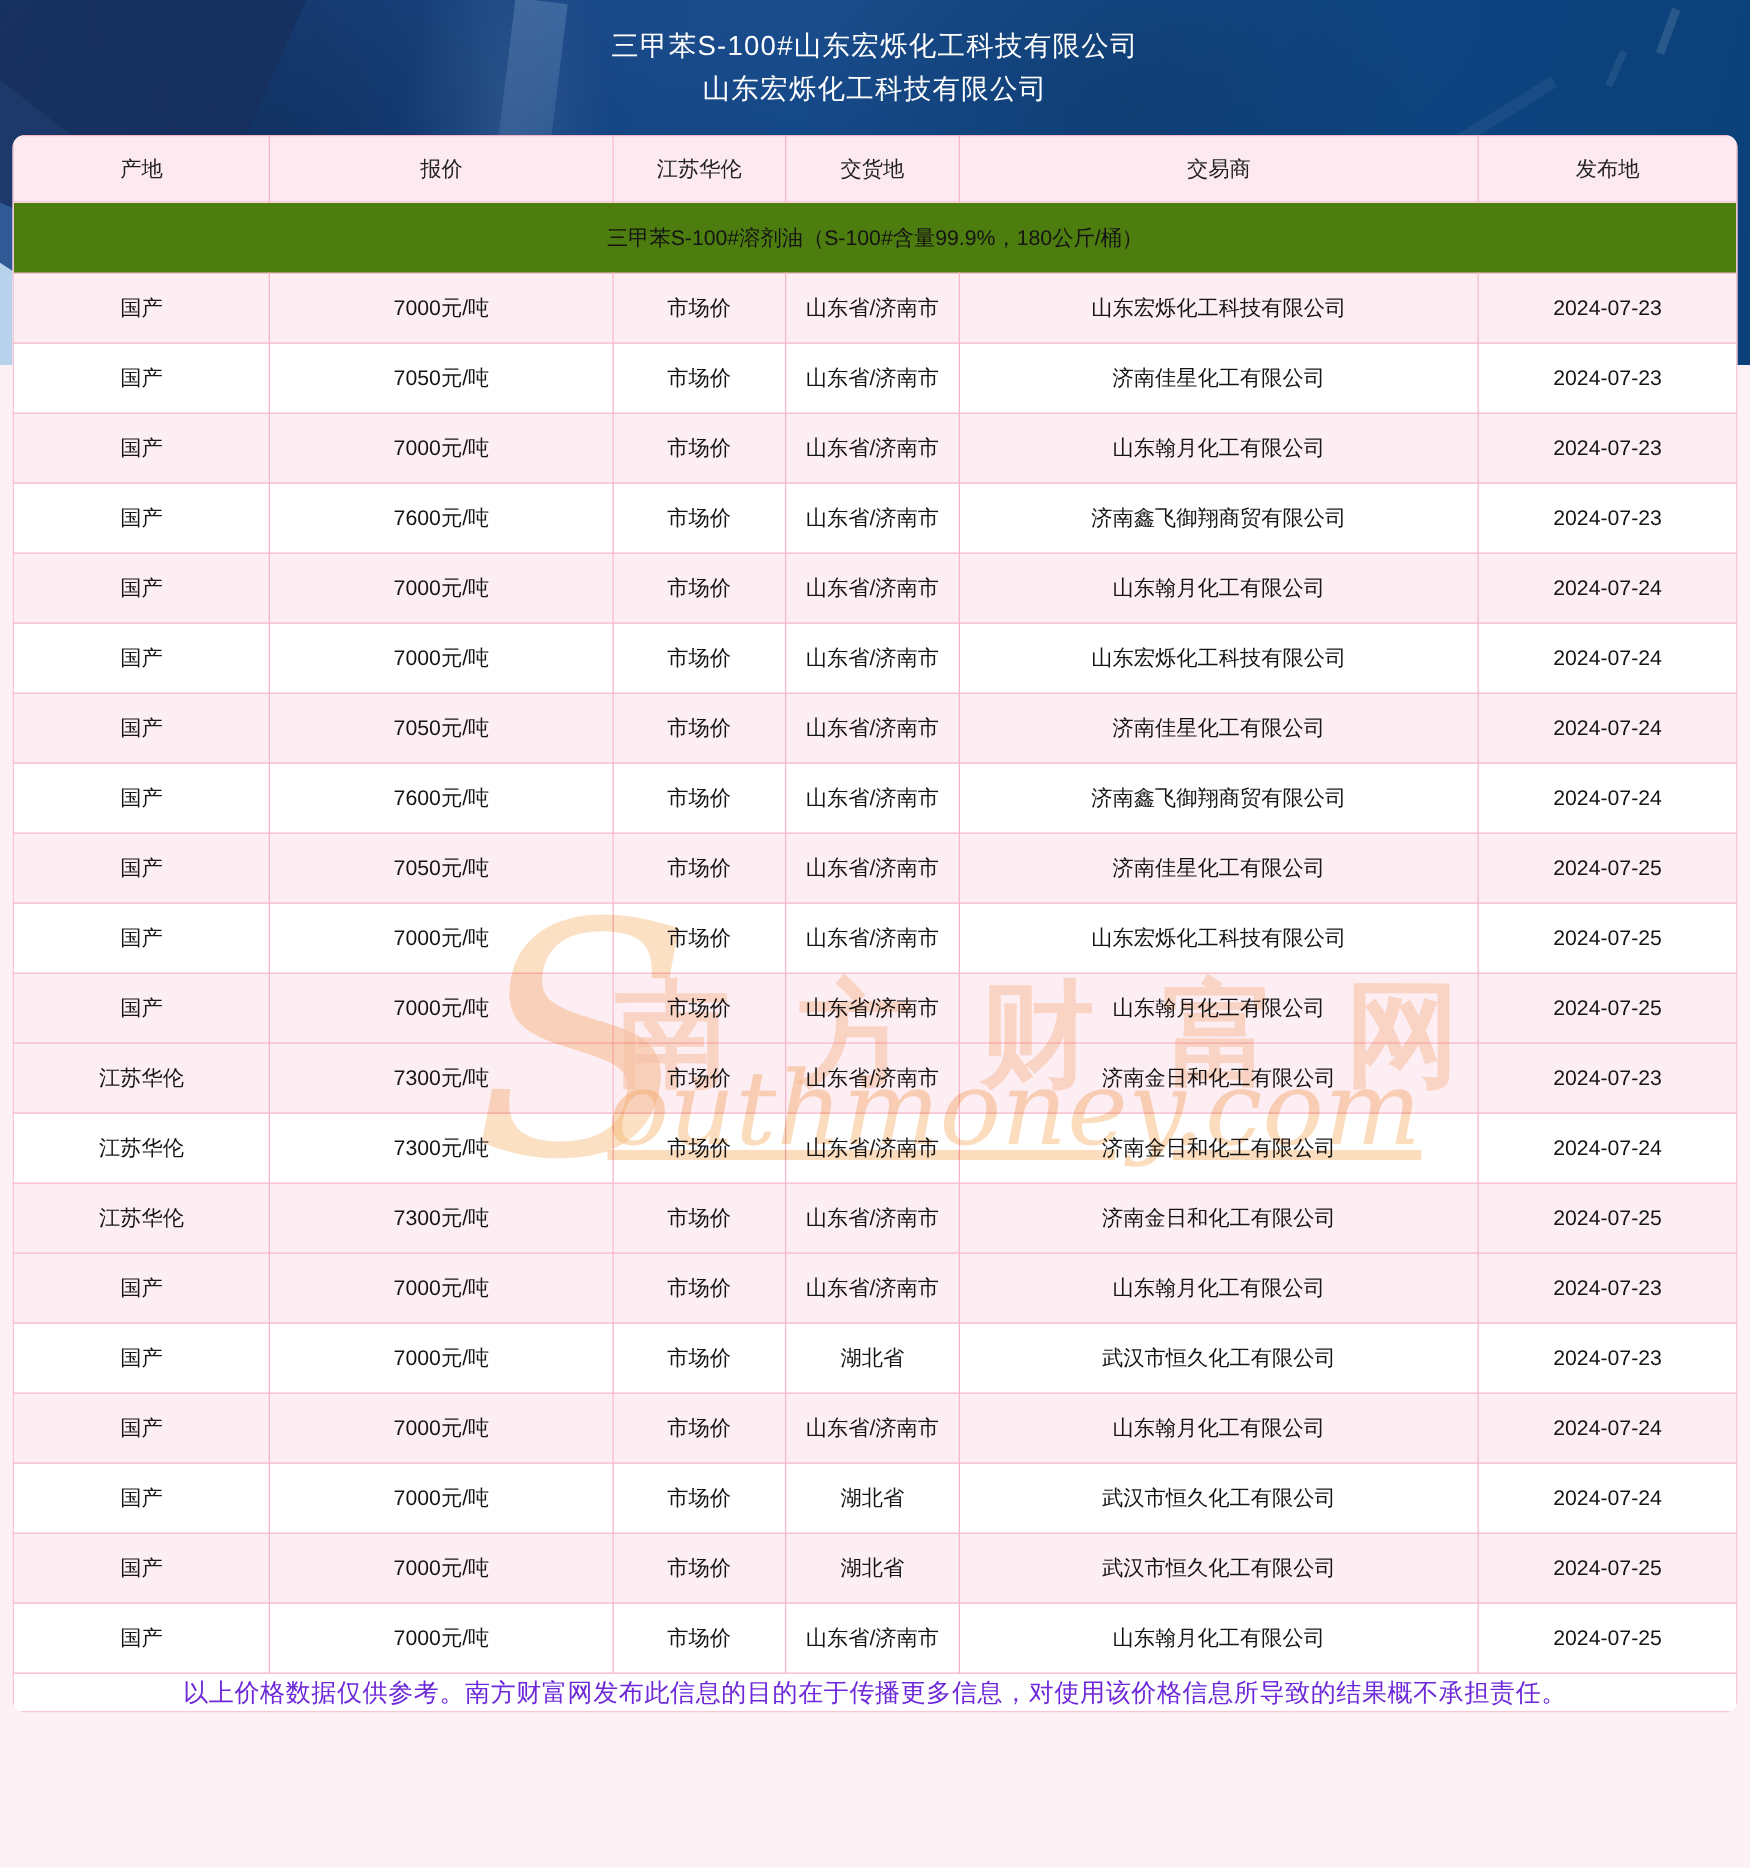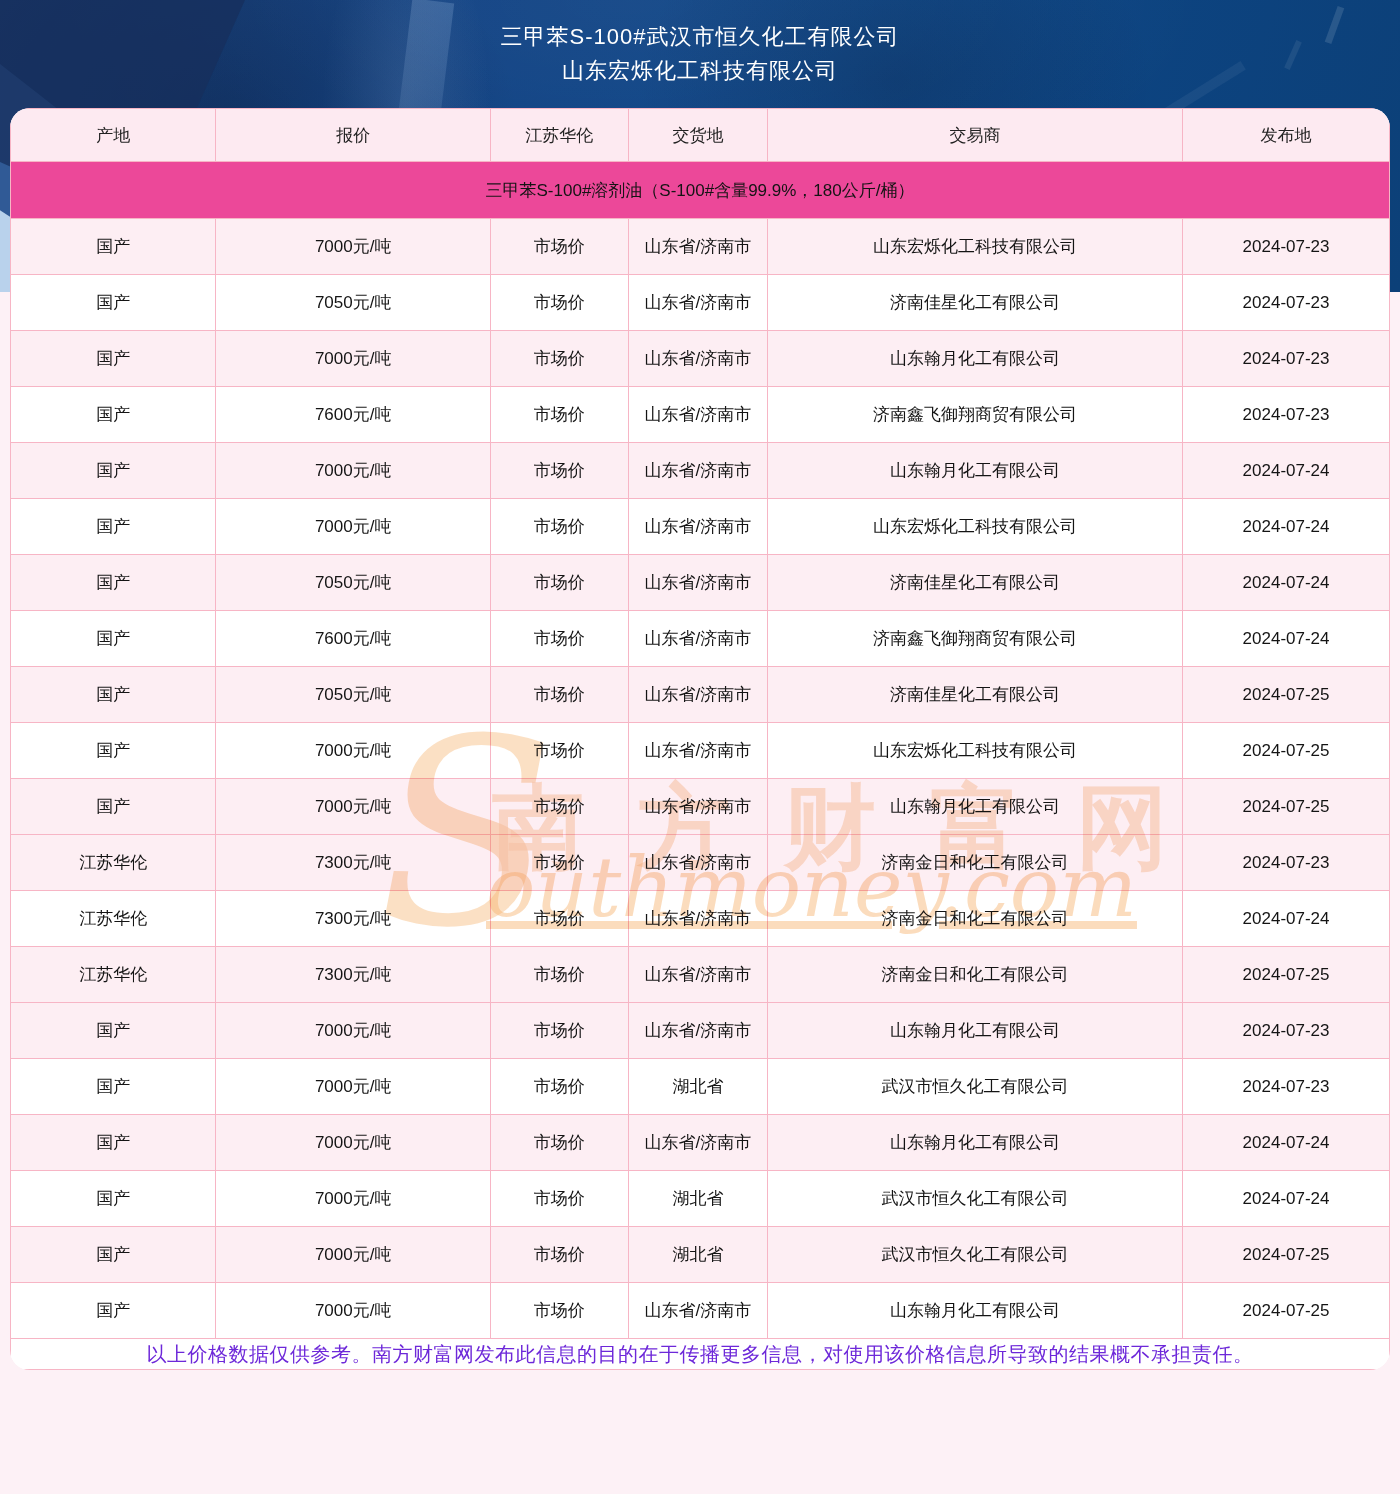--- a/index.html
+++ b/index.html
@@ -34,27 +34,27 @@
   .streak.s3{right:150px;top:84px;width:90px;height:10px;transform:rotate(-32deg);opacity:.45;}
   .streak.s4{left:398px;top:0;width:42px;height:235px;transform:rotate(7deg);
     background:linear-gradient(180deg,rgba(170,200,235,.22),rgba(170,200,235,0));}
   
   .page-title{position:relative;z-index:3;padding-top:21px;text-align:center;color:#ffffff;}
   .page-title .l1{font-size:22px;line-height:32px;letter-spacing:1px;}
   .page-title .l2{font-size:22px;line-height:36px;letter-spacing:1px;}
   
   .table-wrap{
     position:relative;z-index:2;margin:19px 10px 0 10px;
-    border-radius:20px;overflow:hidden;background:#ffffff;
+    border-radius:10px;overflow:hidden;background:#ffffff;
   }
   table{width:100%;border-collapse:collapse;table-layout:fixed;}
   th,td{border:1px solid #f7b5c5;text-align:center;padding:0 4px;
         overflow:hidden;white-space:nowrap;}
   thead th{height:52px;font-weight:normal;font-size:17px;color:#222;background:#fdeaf1;}
-  tr.section-row td{height:56px;background:#ec4899;font-size:17px;color:#141414;}
+  tr.section-row td{height:56px;background:#4d7c0f;font-size:17px;color:#141414;}
   tr.row td{height:55px;font-size:17px;color:#141414;}
   tr.pink td{background:#fdeef3;}
   tr.white td{background:#ffffff;}
   tfoot td{height:30px;background:#ffffff;font-size:20px;color:#6d28d9;letter-spacing:.5px;}
   
   .watermark{position:absolute;left:0;top:742px;width:1400px;height:240px;
     pointer-events:none;z-index:6;mix-blend-mode:multiply;}
   .wm-s{position:absolute;left:378px;top:-28px;
     font-family:"DejaVu Serif","Liberation Serif",serif;font-style:italic;
     font-size:258px;line-height:240px;color:rgba(247,199,148,.55);}
@@ -71,21 +71,21 @@
 
 <div class="hero">
   <div class="wedge-dark"></div>
   <div class="streak s1"></div>
   <div class="streak s2"></div>
   <div class="streak s3"></div>
   <div class="streak s4"></div>
 </div>
 
 <div class="page-title">
-  <div class="l1">三甲苯S-100#武汉市恒久化工有限公司</div>
+  <div class="l1">三甲苯S-100#山东宏烁化工科技有限公司</div>
   <div class="l2">山东宏烁化工科技有限公司</div>
 </div>
 
 <div class="table-wrap">
   <table>
     <colgroup>
       <col style="width:14.9%">
         <col style="width:19.9%">
         <col style="width:10.0%">
       <col style="width:10.1%">

